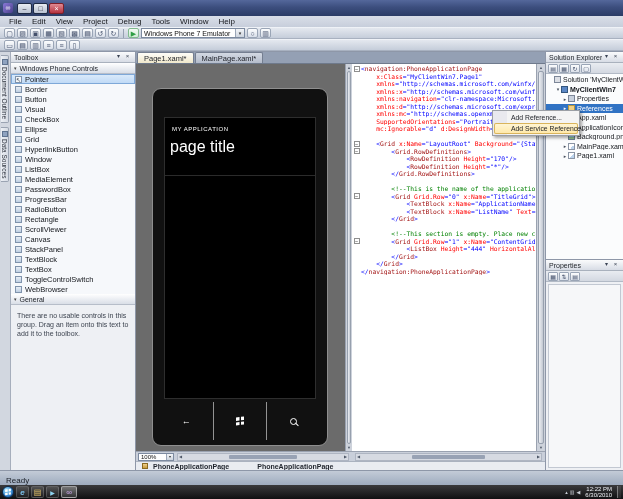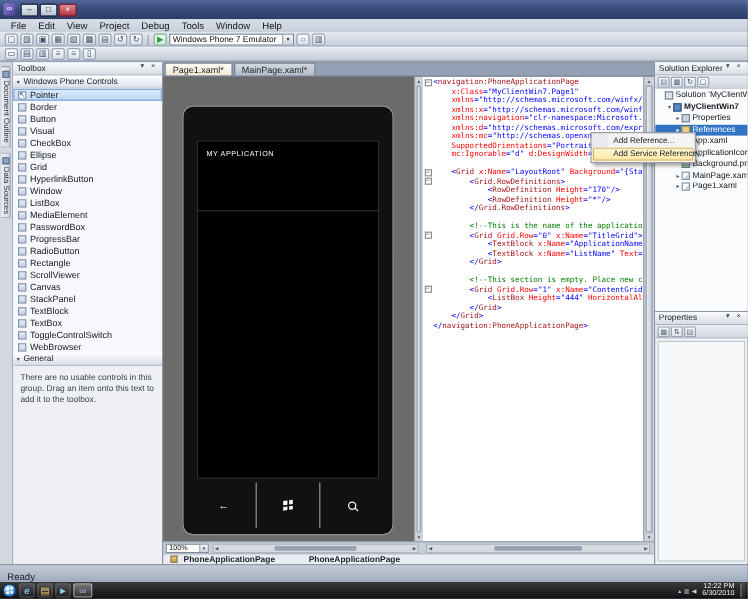--- a/index.html
+++ b/index.html
@@ -372,20 +372,21 @@
       <div class="etabstrip" data-name="editor-tabstrip">
           <div class="etab active" data-name="tab-page1-xaml">Page1.xaml*</div>
           <div class="etab" data-name="tab-mainpage-xaml">MainPage.xaml*</div>
         </div>
       <div class="editor-content" data-name="editor-content">
 
         <div class="design-pane" data-name="design-surface">
           <div class="phone" data-name="phone-emulator-skin">
             <div class="phone-screen" data-name="phone-screen">
               <div class="app-title" data-name="application-name-textblock">MY APPLICATION</div>
+              <div class="page-title" data-name="page-title-textblock">page title</div>
               <div class="grid-line" data-name="grid-row-divider"></div>
             </div>
             <div class="phone-buttons" data-name="phone-hardware-buttons">
               <div class="pb-cell" data-name="phone-back-button">
                 <span class="back-icon" data-name="back-arrow-icon">←</span>
               </div>
               <div class="pb-cell" data-name="phone-start-button">
                 <span class="win-flag" data-name="windows-logo-icon"></span>
               </div>
               <div class="pb-cell" data-name="phone-search-button">

